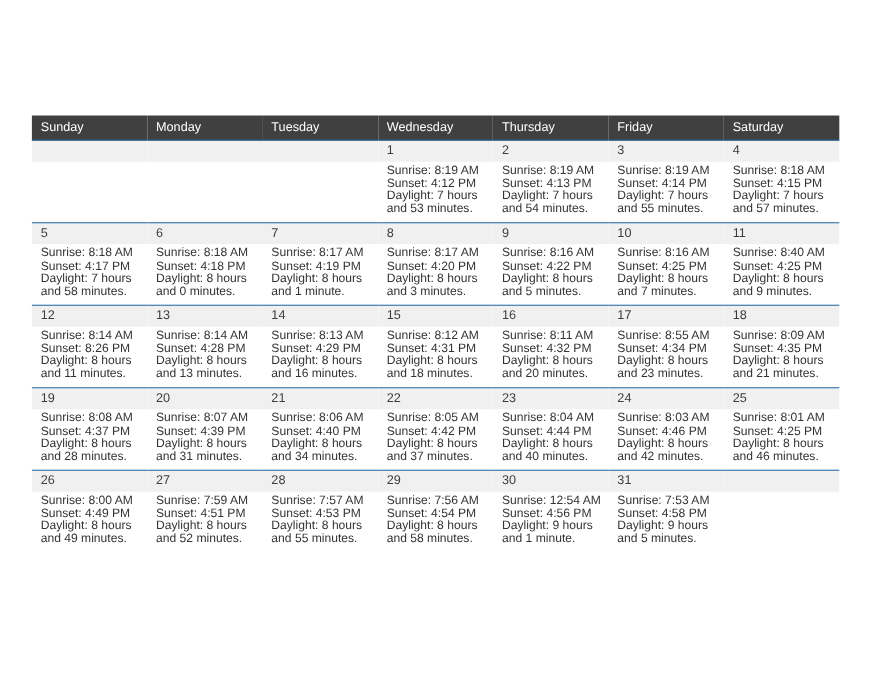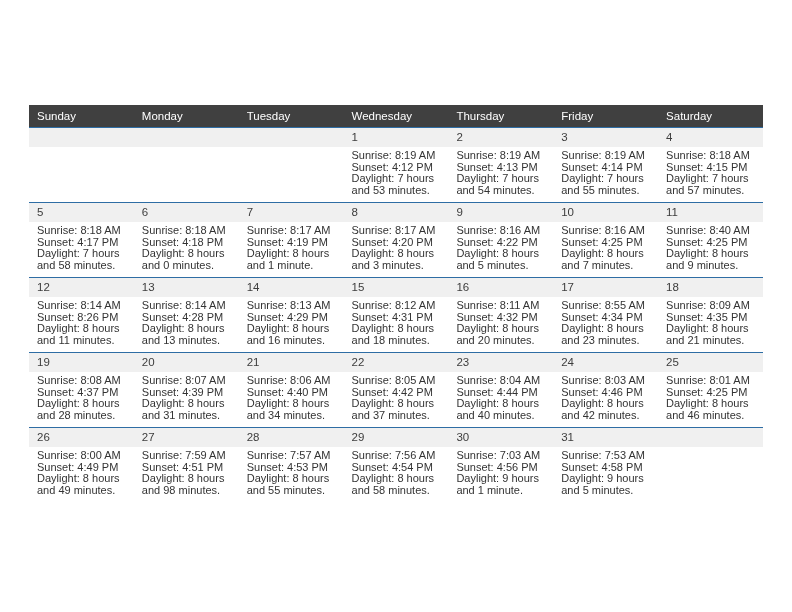--- a/index.html
+++ b/index.html
@@ -405,21 +405,21 @@
                 <div>Daylight: 8 hours</div>
                 <div>and 49 minutes.</div>
               </div>
             </td>
             <td>
               <span class="daynum">27</span>
               <div class="info">
                 <div>Sunrise: 7:59 AM</div>
                 <div>Sunset: 4:51 PM</div>
                 <div>Daylight: 8 hours</div>
-                <div>and 98 minutes.</div>
+                <div>and 52 minutes.</div>
               </div>
             </td>
             <td>
               <span class="daynum">28</span>
               <div class="info">
                 <div>Sunrise: 7:57 AM</div>
                 <div>Sunset: 4:53 PM</div>
                 <div>Daylight: 8 hours</div>
                 <div>and 55 minutes.</div>
               </div>
@@ -429,21 +429,21 @@
               <div class="info">
                 <div>Sunrise: 7:56 AM</div>
                 <div>Sunset: 4:54 PM</div>
                 <div>Daylight: 8 hours</div>
                 <div>and 58 minutes.</div>
               </div>
             </td>
             <td>
               <span class="daynum">30</span>
               <div class="info">
-                <div>Sunrise: 7:03 AM</div>
+                <div>Sunrise: 12:54 AM</div>
                 <div>Sunset: 4:56 PM</div>
                 <div>Daylight: 9 hours</div>
                 <div>and 1 minute.</div>
               </div>
             </td>
             <td>
               <span class="daynum">31</span>
               <div class="info">
                 <div>Sunrise: 7:53 AM</div>
                 <div>Sunset: 4:58 PM</div>

